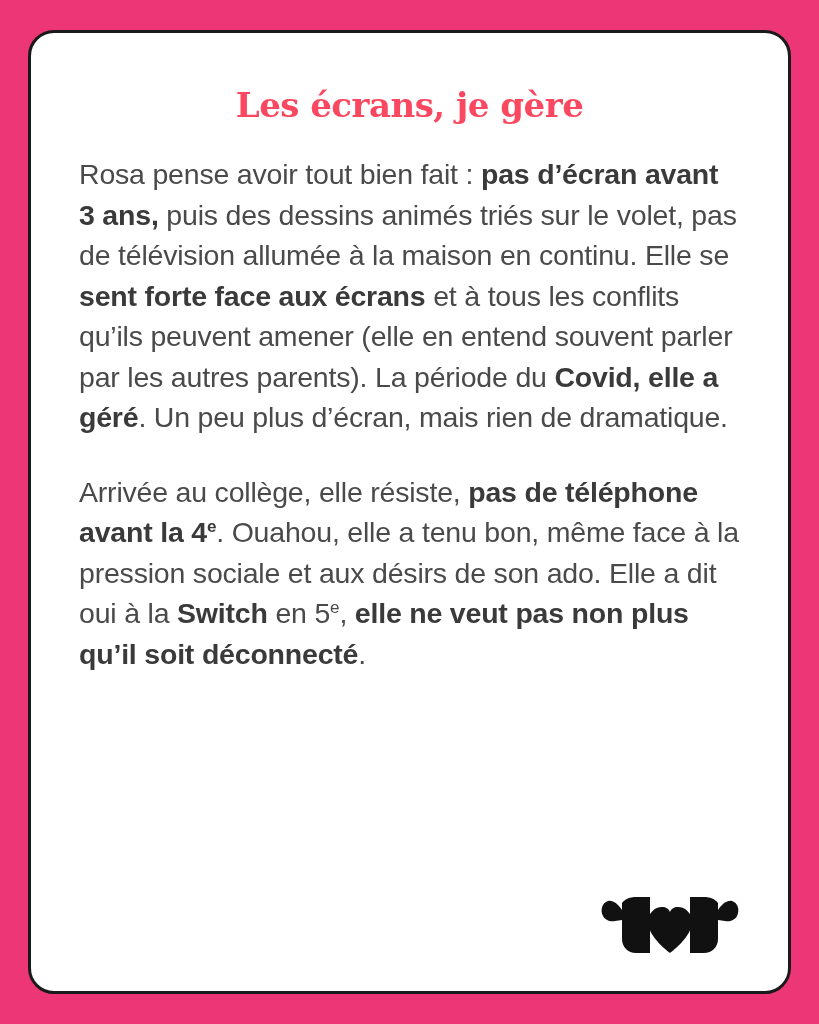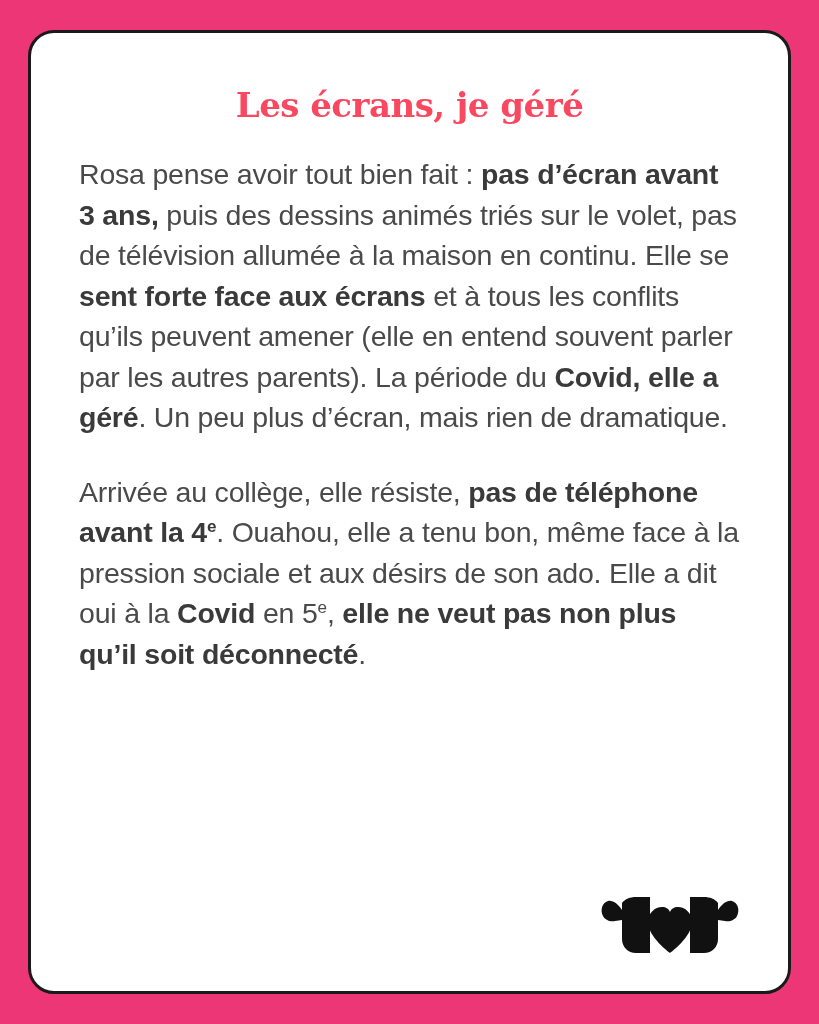--- a/index.html
+++ b/index.html
@@ -76,25 +76,25 @@
     width: 100%;
     height: 100%;
   }
 </style>
 </head>
 <body>
 
 <div class="page">
   <div class="card">
 
-    <h1 class="title">Les écrans, je géré</h1>
+    <h1 class="title">Les écrans, je gère</h1>
 
     <div class="body-text">
       <p>Rosa pense avoir tout bien fait : <b>pas d’écran avant 3 ans,</b> puis des dessins animés triés sur le volet, pas de télévision allumée à la maison en continu. Elle se <b>sent forte face aux écrans</b> et à tous les conflits qu’ils peuvent amener (elle en entend souvent parler par les autres parents). La période du <b>Covid, elle a géré</b>. Un peu plus d’écran, mais rien de dramatique.</p>
-      <p>Arrivée au collège, elle résiste, <b>pas de téléphone avant la 4</b><b><sup>e</sup></b>. Ouahou, elle a tenu bon, même face à la pression sociale et aux désirs de son ado. Elle a dit oui à la <b>Covid</b> en 5<sup>e</sup>, <b>elle ne veut pas non plus qu’il soit déconnecté</b>.</p>
+      <p>Arrivée au collège, elle résiste, <b>pas de téléphone avant la 4</b><b><sup>e</sup></b>. Ouahou, elle a tenu bon, même face à la pression sociale et aux désirs de son ado. Elle a dit oui à la <b>Switch</b> en 5<sup>e</sup>, <b>elle ne veut pas non plus qu’il soit déconnecté</b>.</p>
     </div>
 
     <div class="flex-icon">
       <svg viewBox="0 0 140 80" xmlns="http://www.w3.org/2000/svg" aria-hidden="true">
         <g fill="#111111">
           <path d="M8 24 C2 26 0 33 3 39 C5 43 10 45 15 44 L22 43 L22 62 C22 70 28 76 36 76 L50 76 L50 20 L36 20 C30 20 25 22 22 26 L22 33 C18 27 13 23 8 24 Z"></path>
           <path d="M132 24 C138 26 140 33 137 39 C135 43 130 45 125 44 L118 43 L118 62 C118 70 112 76 104 76 L90 76 L90 20 L104 20 C110 20 115 22 118 26 L118 33 C122 27 127 23 132 24 Z"></path>
           <path d="M70 76 C70 76 48 60 48 45 C48 36 55 30 62 30 C66 30 69 32 70 35 C71 32 74 30 78 30 C85 30 92 36 92 45 C92 60 70 76 70 76 Z"></path>
         </g>
       </svg>

